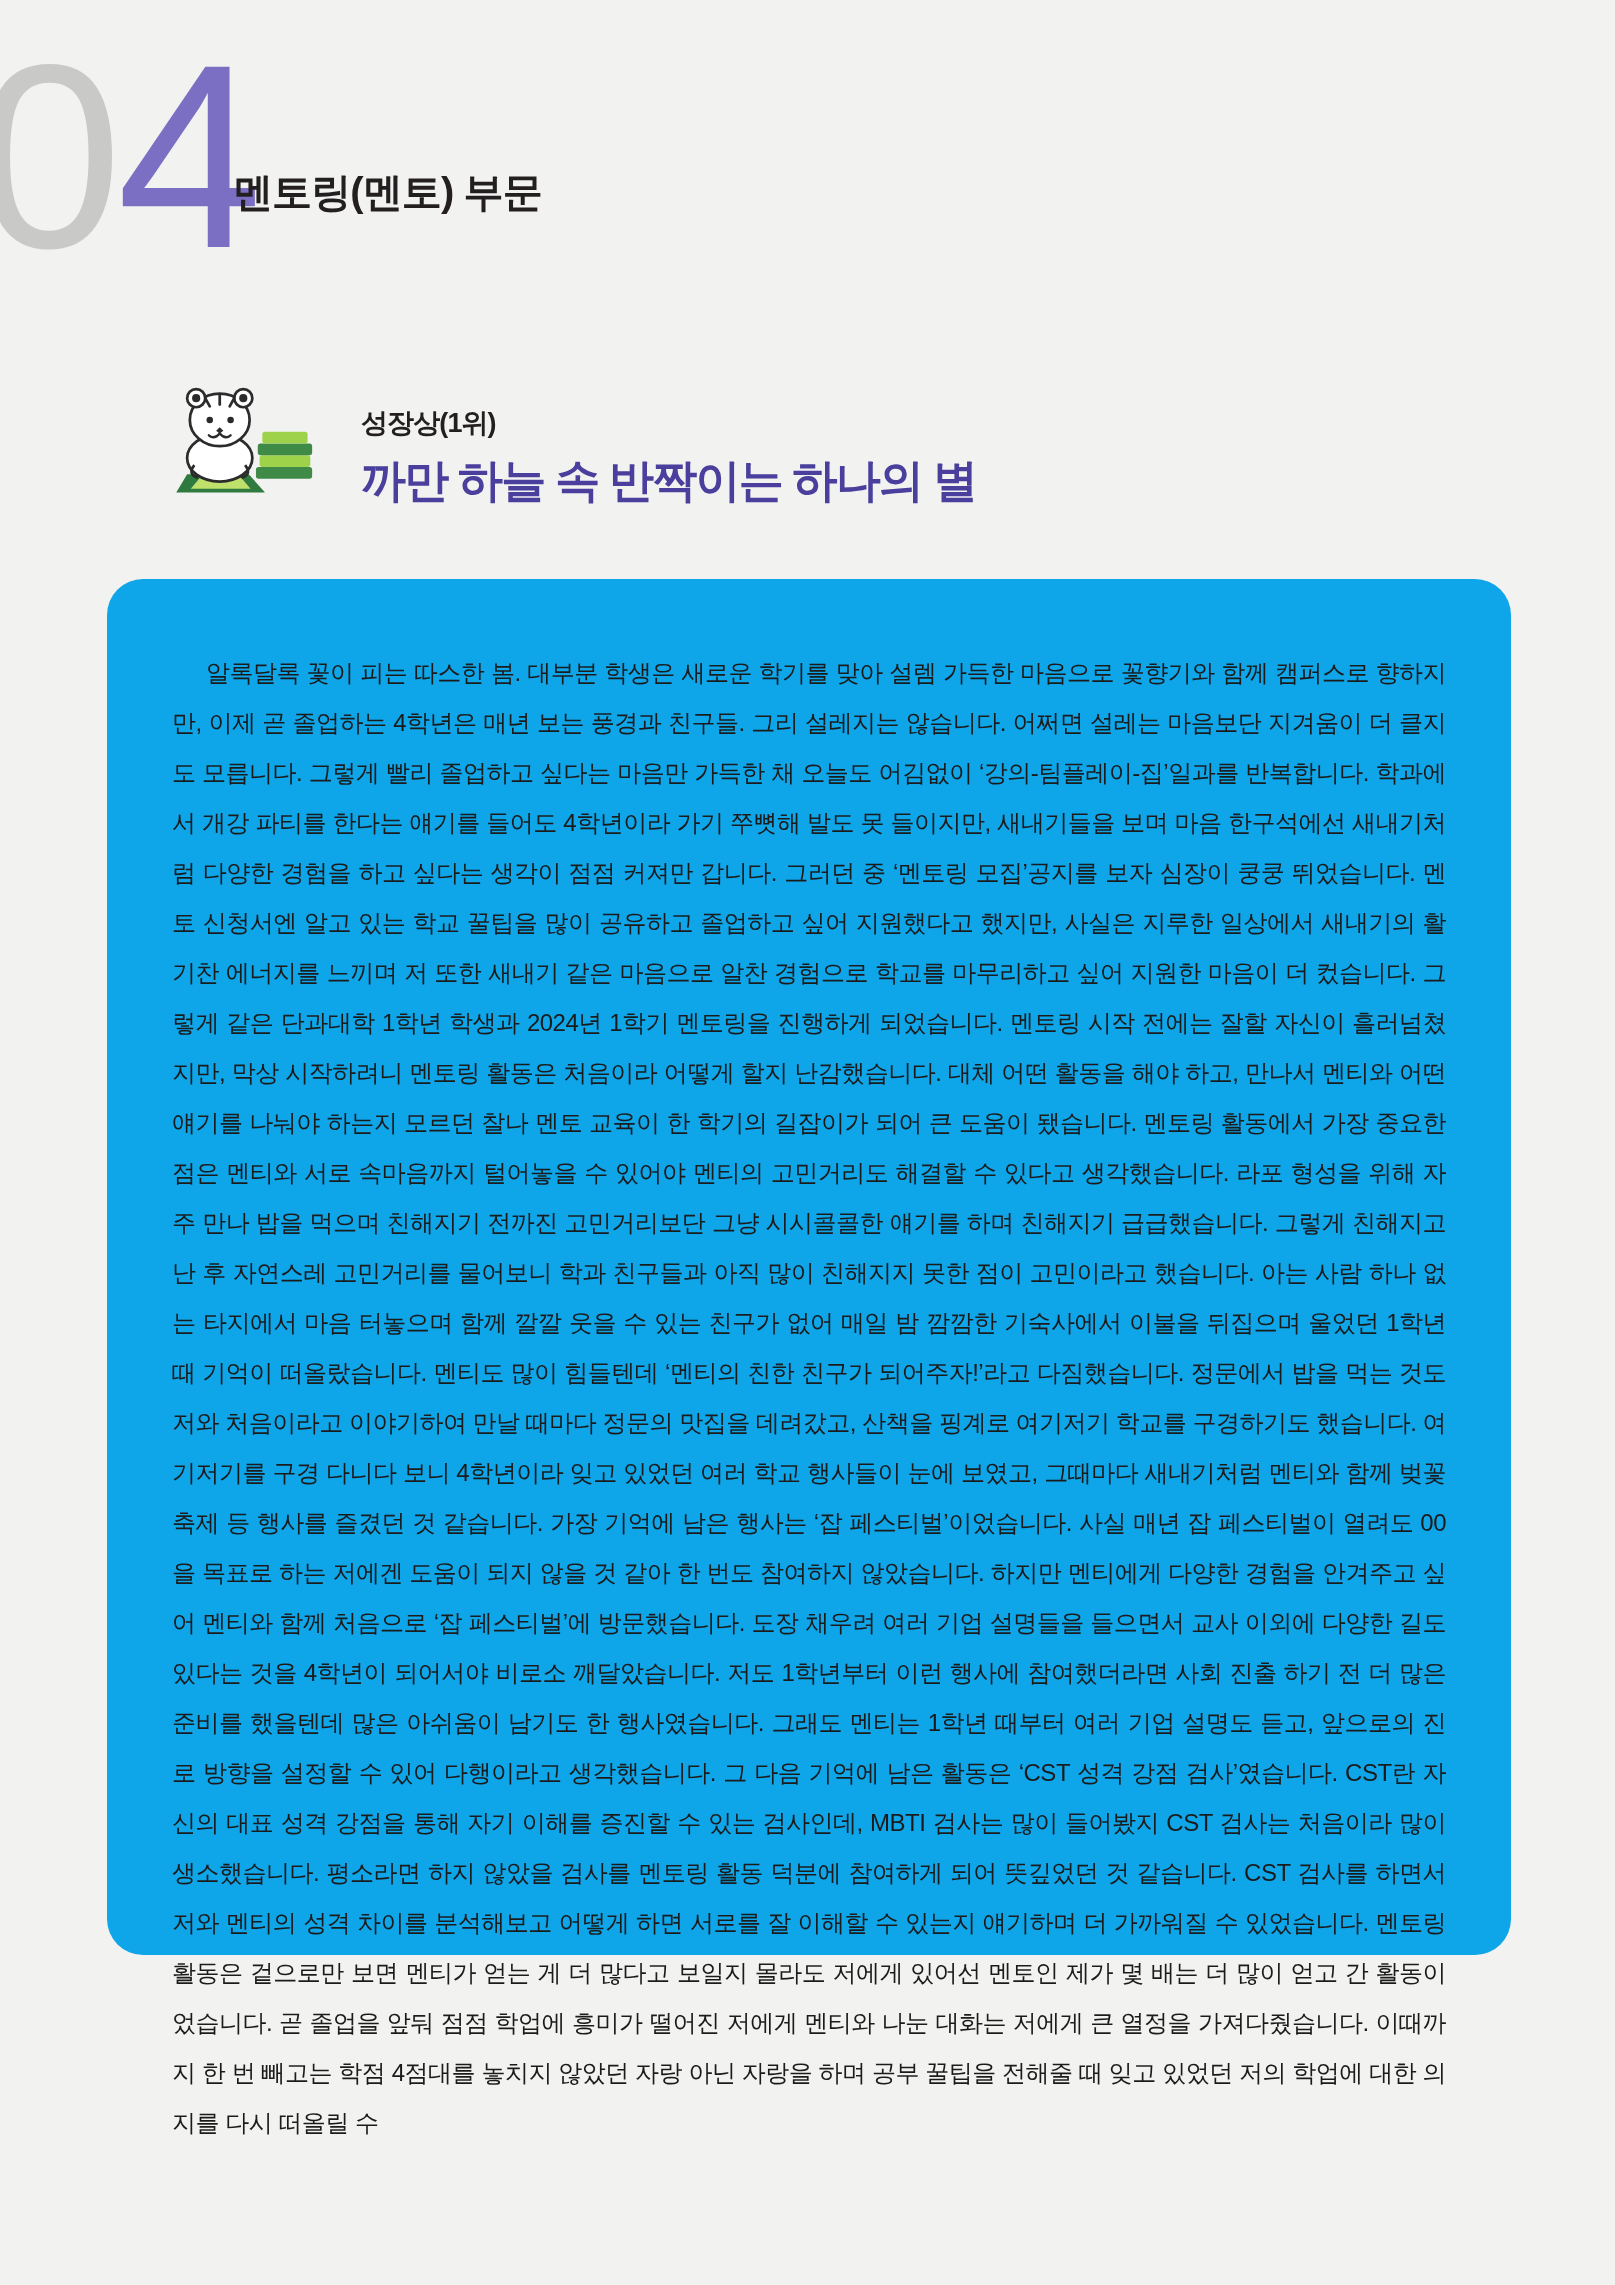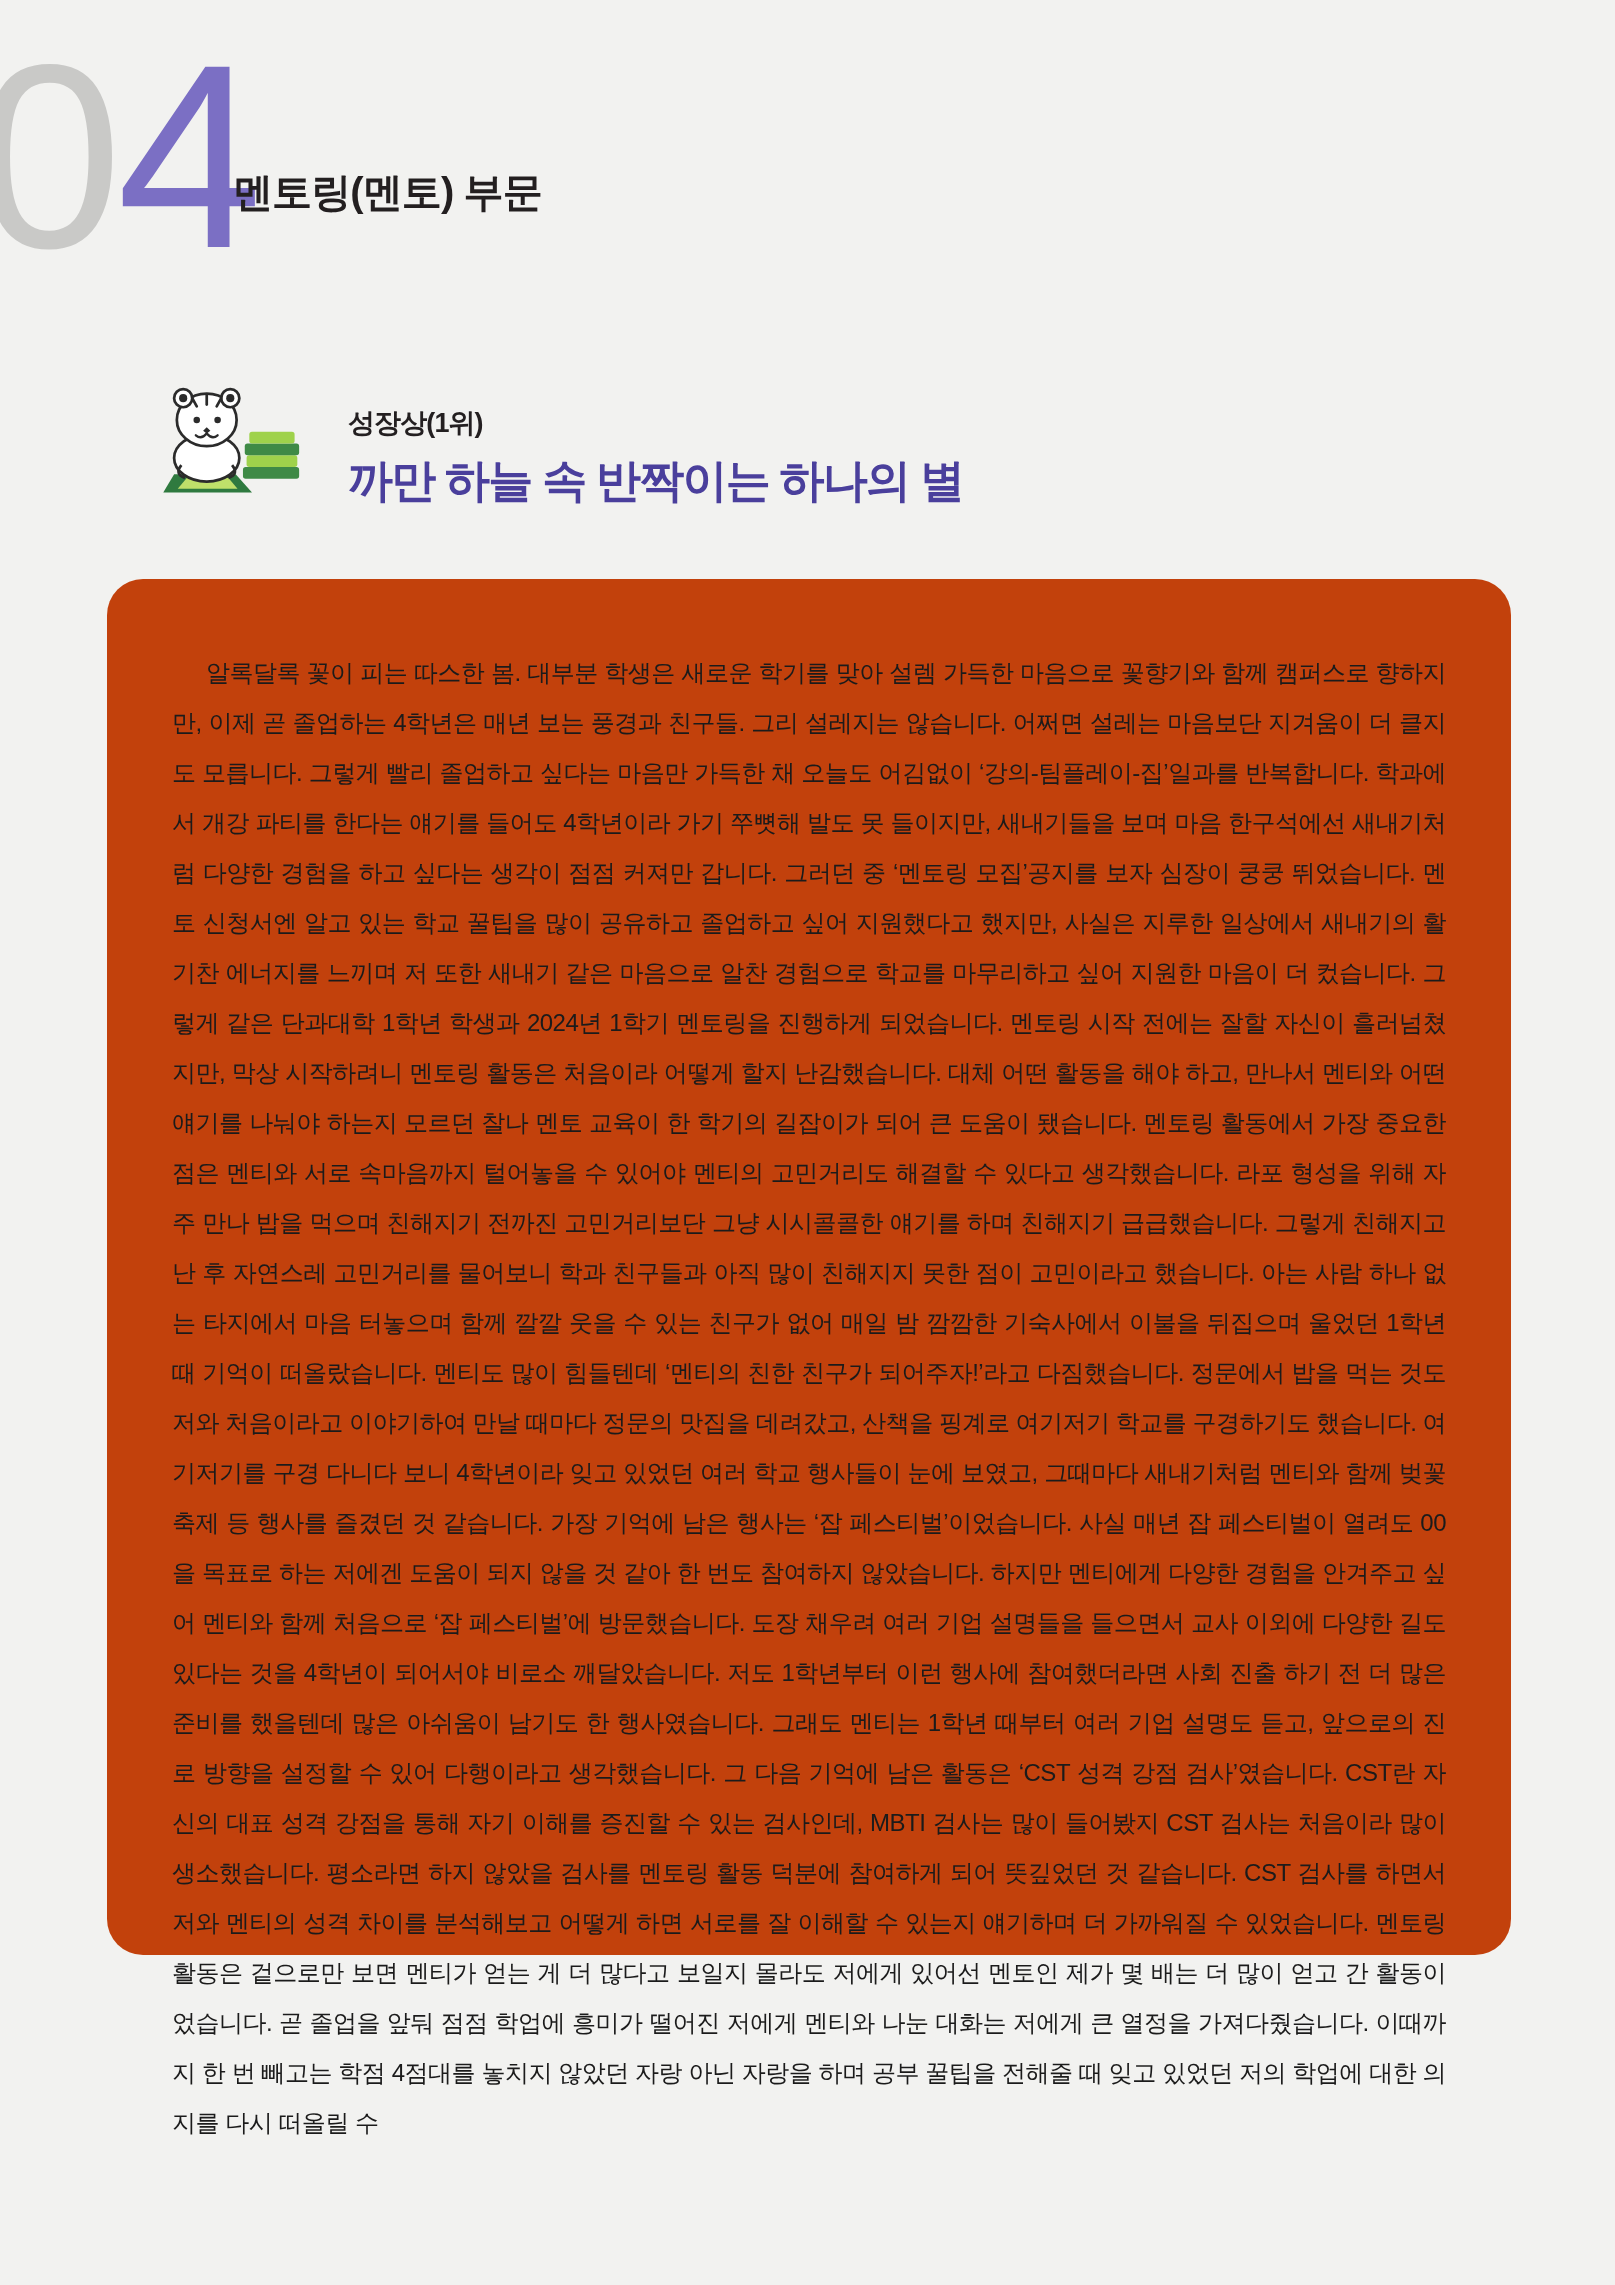--- a/index.html
+++ b/index.html
@@ -47,21 +47,21 @@
     top: 161px;
     font-size: 40px;
     font-weight: 700;
     color: #231f20;
     letter-spacing: -0.9px;
   }
 
   
   .award-block {
     position: absolute;
-    left: 156px;
+    left: 169px;
     top: 380px;
     width: 1357px;
     height: 154px;
   }
   .mascot {
     position: absolute;
     left: 0;
     top: 0;
     width: 154px;
     height: 136px;
@@ -85,21 +85,21 @@
     letter-spacing: -1.8px;
   }
 
   
   .body-card {
     position: absolute;
     left: 107px;
     top: 579px;
     width: 1404px;
     height: 1376px;
-    background: #c2410c;
+    background: #0ea5e9;
     border-radius: 36px;
     padding: 45px 65px 0 65px;
     box-sizing: border-box;
   }
   .body-text {
     font-size: 24px;
     line-height: 50px;
     text-align: justify;
     text-justify: inter-character;
     letter-spacing: -0.5px;

